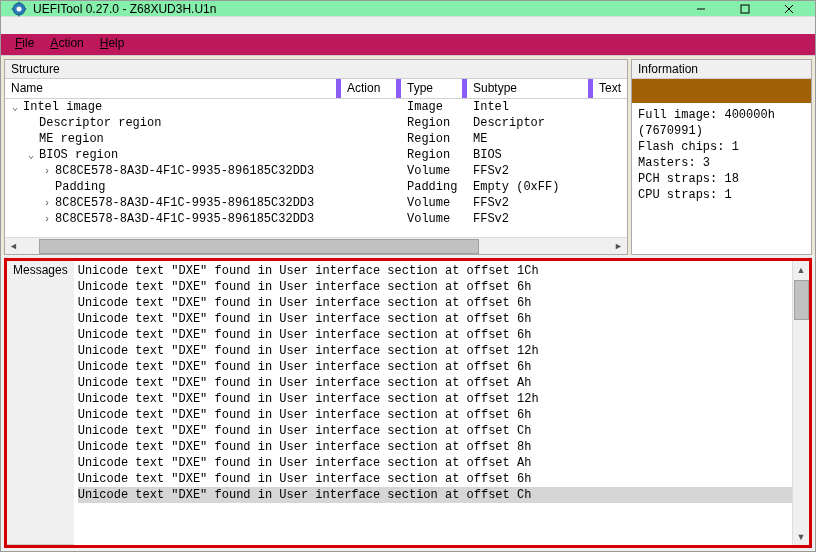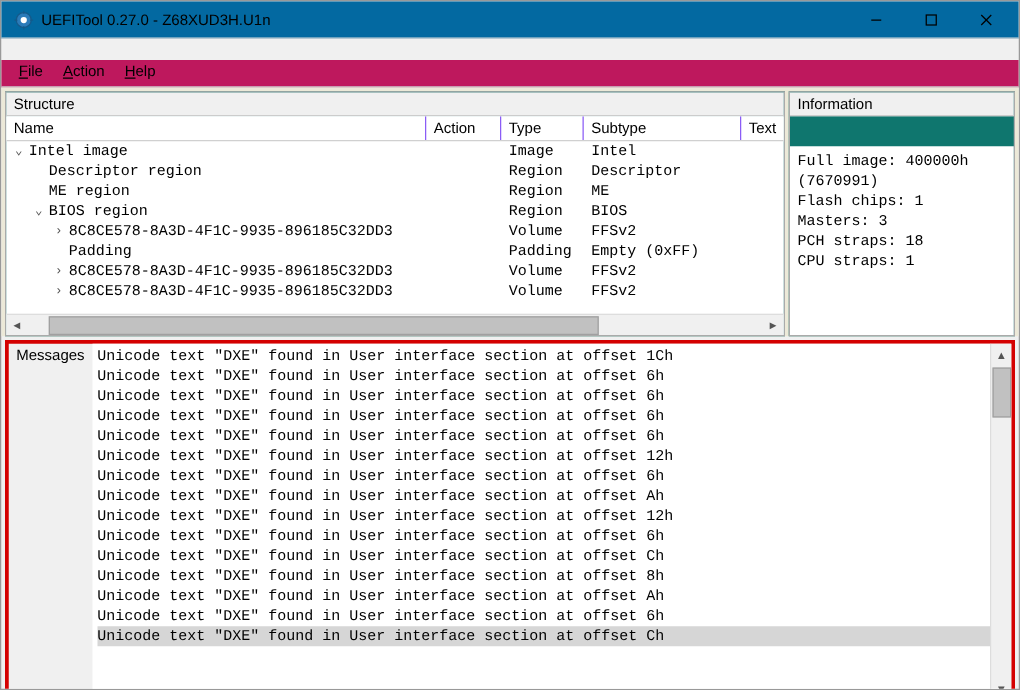--- a/index.html
+++ b/index.html
@@ -7,22 +7,22 @@
     margin: 0;
     font-family: "Segoe UI", Tahoma, sans-serif;
     font-size: 12px;
     background: #f0f0f0;
     width: 816px;
     height: 552px;
     overflow: hidden;
     border: 1px solid #999;
   }
   .titlebar {
-    height: 30px;
-    background: #0369a1;
+    height: 16px;
+    background: #86efac;
     display: flex;
     align-items: center;
     padding: 0 4px;
     border-bottom: 1px solid #ddd;
   }
   .titlebar .app-icon {
     width: 16px; height: 16px;
     margin: 0 6px;
     display: inline-flex;
     align-items: center; justify-content: center;
@@ -53,21 +53,21 @@
 
   .content {
     display: flex;
     height: 199px;
     background: #ece9d8;
     padding: 3px 3px 0 3px;
     gap: 3px;
   }
   .panel {
     border: 1px solid #aaa;
-    background: #0f766e;
+    background: #a16207;
     display: flex;
     flex-direction: column;
   }
   .panel-title {
     font-size: 12px;
     padding: 2px 6px 2px 6px;
     color: #000;
     background: #f0f0f0;
     border-bottom: 1px solid #ccc;
   }
@@ -87,21 +87,21 @@
     font-family: Consolas, "Courier New", monospace;
     font-size: 12px;
   }
   .th-row {
     display: flex;
     height: 20px;
     border-bottom: 1px solid #d0d0d0;
     background: #fff;
   }
   .th {
-    border-right: 1px solid #8b5cf6;
+    border-right: 5px solid #8b5cf6;
     padding: 2px 6px;
     color: #000;
     font-family: "Segoe UI", Tahoma, sans-serif;
   }
   .col-name { width: 336px; }
   .col-action { width: 60px; }
   .col-type { width: 66px; }
   .col-subtype { width: 126px; }
   .col-text { flex: 1; border-right: none; }
 

